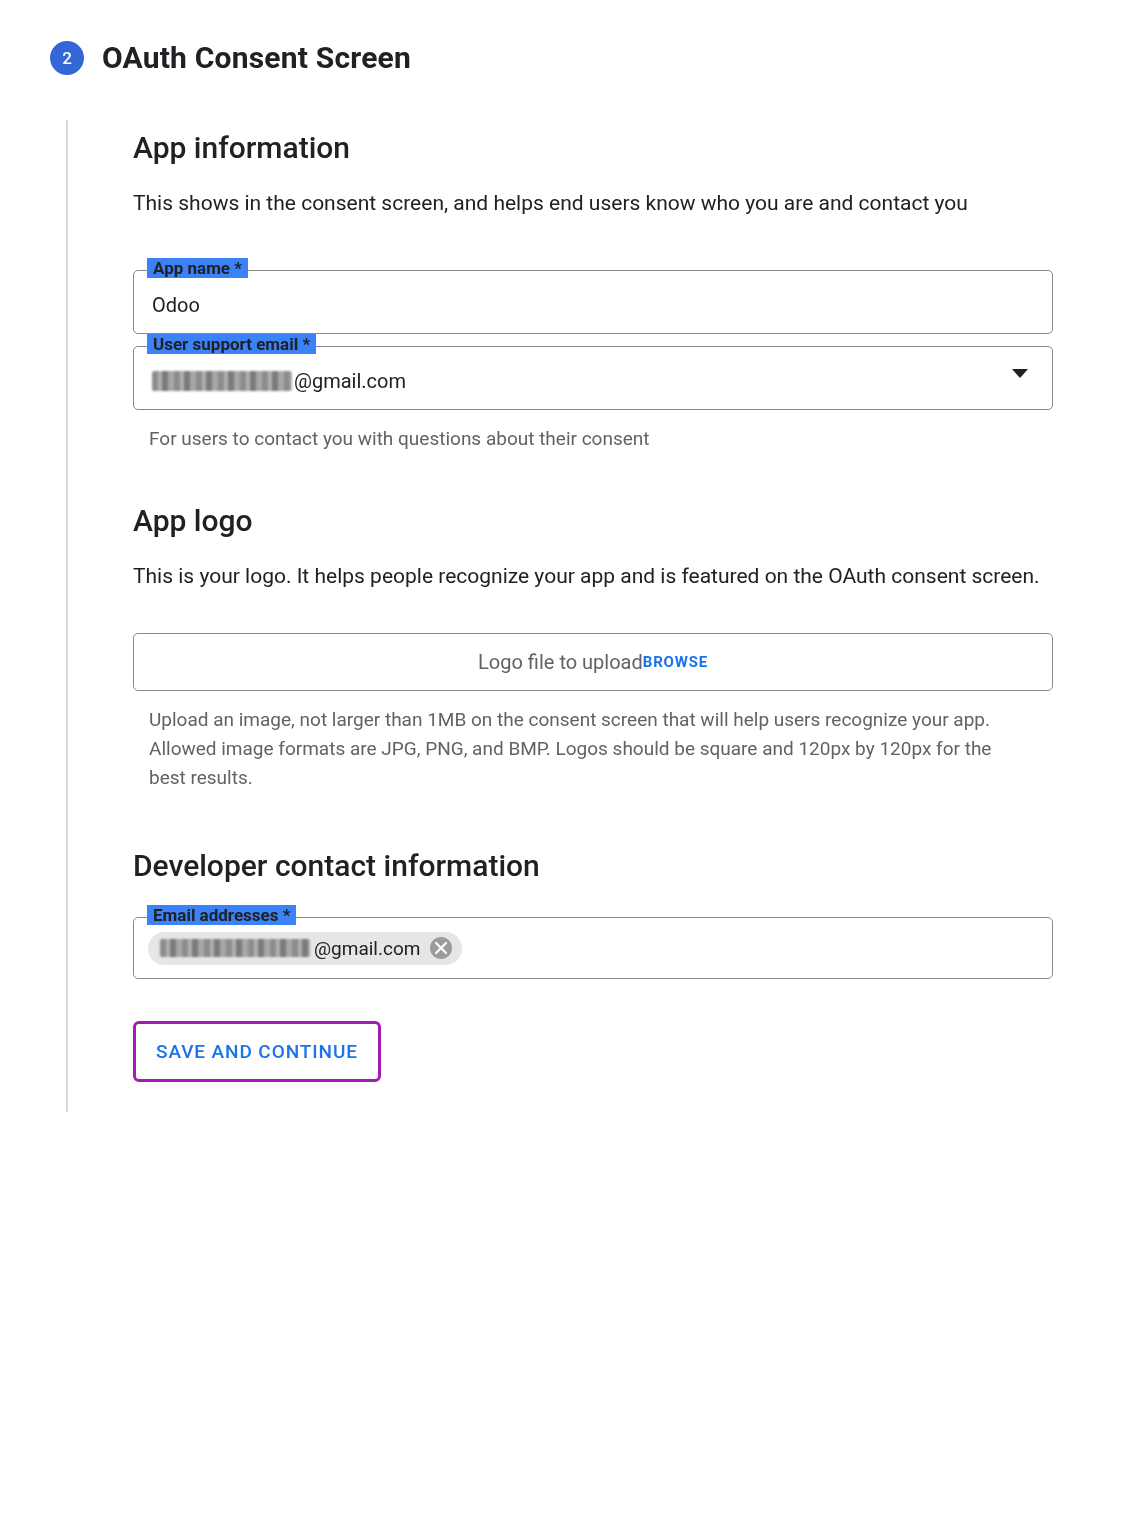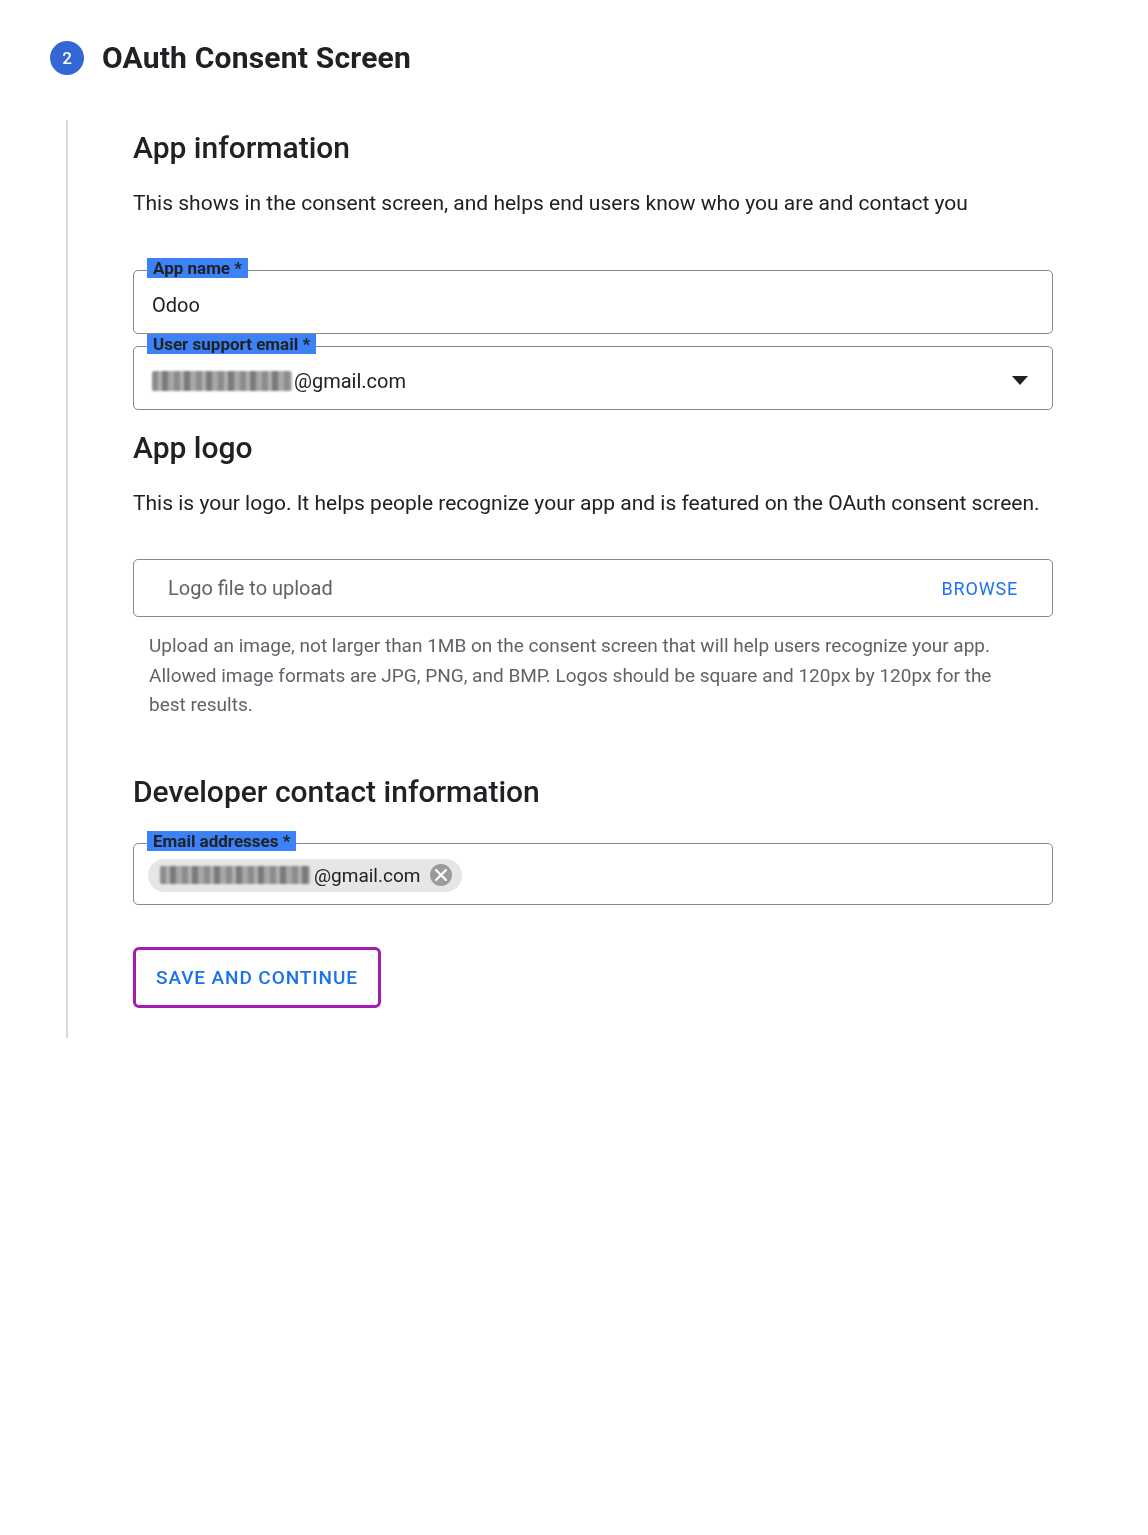--- a/index.html
+++ b/index.html
@@ -57,21 +57,21 @@
   .field {
     position: relative;
     margin-bottom: 12px;
     max-width: 920px;
   }
   .field-box {
     border: 1px solid #89898b;
     border-radius: 5px;
     padding: 22px 18px 16px 18px;
     display: flex;
-    align-items: center;
+    align-items: flex-start;
     min-height: 62px;
     font-size: 20px;
   }
   .field-legend {
     position: absolute;
     top: -12px;
     left: 14px;
     background: #3b82f6;
     padding: 0 6px;
     font-size: 17px;
@@ -90,35 +90,35 @@
     font-size: 19px;
     color: #5f6368;
     margin: 14px 0 50px 16px;
     line-height: 1.55;
     max-width: 880px;
   }
   .helper.long { margin-bottom: 40px; }
   .upload-box {
     border: 1px solid #89898b;
     border-radius: 5px;
-    padding: 16px 34px;
-    display: flex;
-    align-items: center;
-    justify-content: space-between;
+    padding: 16px 20px;
+    display: flex;
+    align-items: center;
+    justify-content: center;
     max-width: 920px;
     margin-bottom: 14px;
   }
   .upload-placeholder {
     font-size: 20px;
     color: #5f6368;
   }
   .browse-btn {
     color: #1a73e8;
-    font-size: 18px;
-    font-weight: 400;
+    font-size: 15px;
+    font-weight: 700;
     letter-spacing: 0.8px;
     cursor: pointer;
   }
   .caret {
     width: 0; height: 0;
     border-left: 8px solid transparent;
     border-right: 8px solid transparent;
     border-top: 9px solid #202124;
     margin-right: 6px;
   }
@@ -198,20 +198,21 @@
   <div class="field">
     <div class="field-legend">User support email *</div>
     <div class="field-box">
       <span class="field-value">
         <span class="redacted"></span>
           <span>@gmail.com</span>
       </span>
       <span class="caret"></span>
     </div>
   </div>
+  <div class="helper">For users to contact you with questions about their consent</div>
 
   <div class="section-block">
     <h2 class="section-title">App logo</h2>
     <p class="section-desc" style="margin-bottom:40px">This is your logo. It helps people recognize your app and is featured on the OAuth consent screen.</p>
 
     <div class="upload-box">
       <span class="upload-placeholder">Logo file to upload</span>
       <span class="browse-btn">BROWSE</span>
     </div>
     <div class="helper long" style="margin-bottom:55px">Upload an image, not larger than 1MB on the consent screen that will help users recognize your app. Allowed image formats are JPG, PNG, and BMP. Logos should be square and 120px by 120px for the best results.</div>

